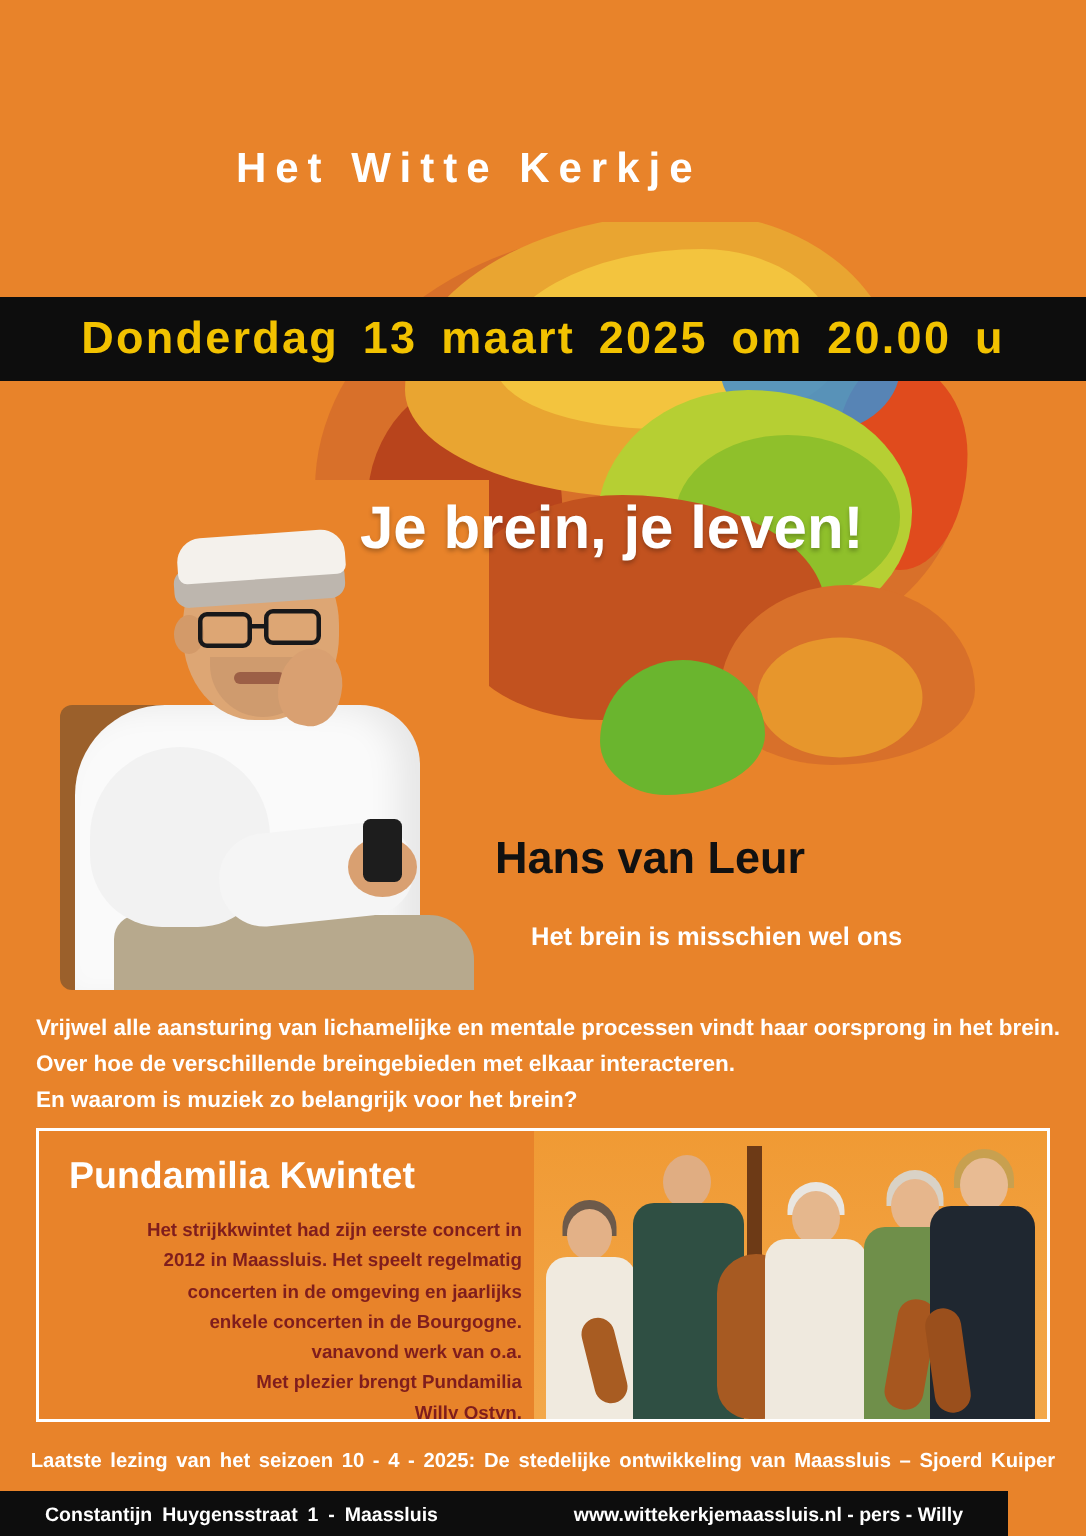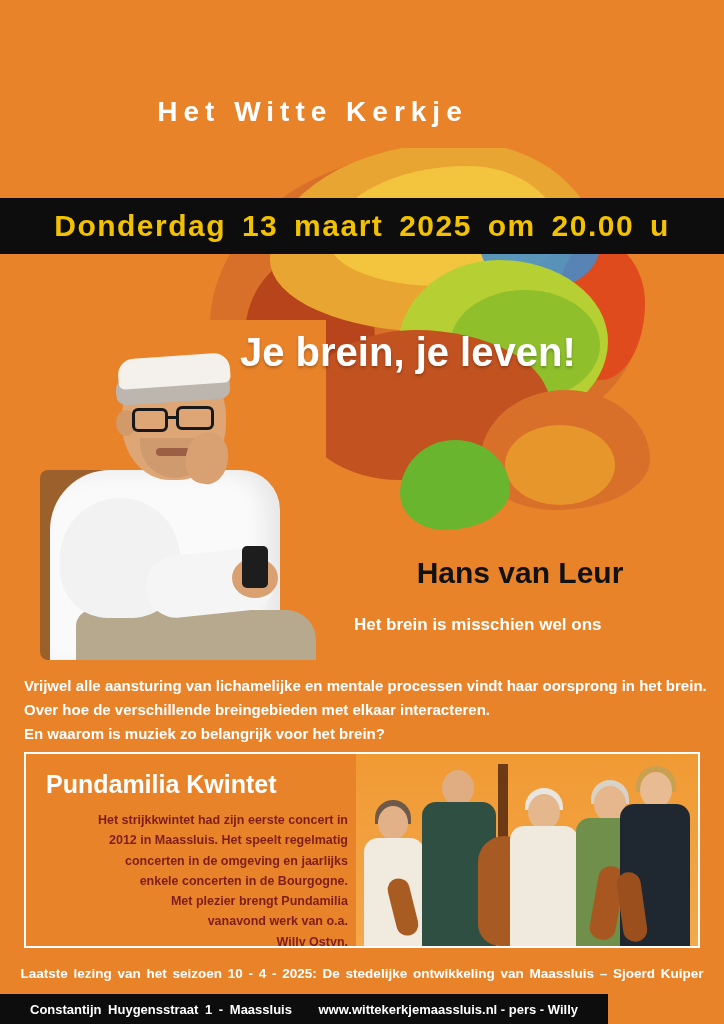--- a/index.html
+++ b/index.html
@@ -145,21 +145,21 @@
   .ph-gl-r { position:absolute; left: 140px; top: 86px; width: 38px; height: 24px; border:3px solid #18181a; border-radius: 6px; }
   .ph-gl-b { position:absolute; left: 130px; top: 96px; width: 12px; height: 3px; background:#18181a; }
   
   .ph-mouth { position:absolute; left: 120px; top: 128px; width: 34px; height: 8px; background:#9c5f46; border-radius: 6px; }
   .ph-chin { position:absolute; left: 104px; top: 118px; width: 70px; height: 40px; background:rgba(180,135,100,.35); border-radius: 0 0 40px 40px; }
 
   
   .speaker-name {
     position: absolute; left: 330px; top: 556px; width: 380px;
     font-family: "Liberation Sans", sans-serif;
-    font-weight: bold; font-size: 30px; color: #111; z-index: 6; text-align: center;
+    font-weight: bold; font-size: 30px; color: #111; z-index: 6;
   }
   .tagline {
     position: absolute; left: 330px; top: 612px; width: 390px;
     font-family: "Liberation Sans", sans-serif;
     font-weight: bold; font-size: 17px; color: #ffffff; line-height: 1.55;
     z-index: 6;
     margin-left: 24px;
   }
 
   
@@ -235,21 +235,21 @@
   
   .footer-line {
     position: absolute; left: 0; top: 966px; width: 724px;
     text-align: center;
     font-family: "Liberation Sans", sans-serif;
     font-weight: bold; font-size: 13.5px; color: #ffffff;
     z-index: 6;
     word-spacing: 2px;
   }
   .footer-bar {
-    position: absolute; left: 0; top: 994px; width: 608px; height: 30px;
+    position: absolute; left: 0; top: 994px; width: 672px; height: 30px;
     background: #0d0d0d; z-index: 7;
     display: flex; align-items: center;
   }
   .footer-left {
     position: absolute; left: 30px;
     font-family: "Liberation Sans", sans-serif;
     font-weight: bold; font-size: 13px; color: #ffffff; word-spacing: 3px;
   }
   .footer-right {
     position: absolute; right: 30px;
@@ -322,22 +322,22 @@
     <div>En waarom is muziek zo belangrijk voor het brein?</div>
   </div>
 
   <div class="quintet">
     <div class="q-title">Pundamilia Kwintet</div>
     <div class="q-text">
       <div>Het strijkkwintet had zijn eerste concert in</div>
       <div>2012 in Maassluis. Het speelt regelmatig</div>
       <div>concerten in de omgeving en jaarlijks</div>
       <div>enkele concerten in de Bourgogne.</div>
+      <div>vanavond werk van o.a.</div>
       <div>Met plezier brengt Pundamilia</div>
-      <div>vanavond werk van o.a.</div>
       <div>Willy Ostyn.</div>
     </div>
 
     <div class="q-photo">
       <div class="mus m1">
           <div class="hair"></div>
           <div class="head"></div>
           <div class="torso"></div>
         </div>
       <div class="viola3"></div>

